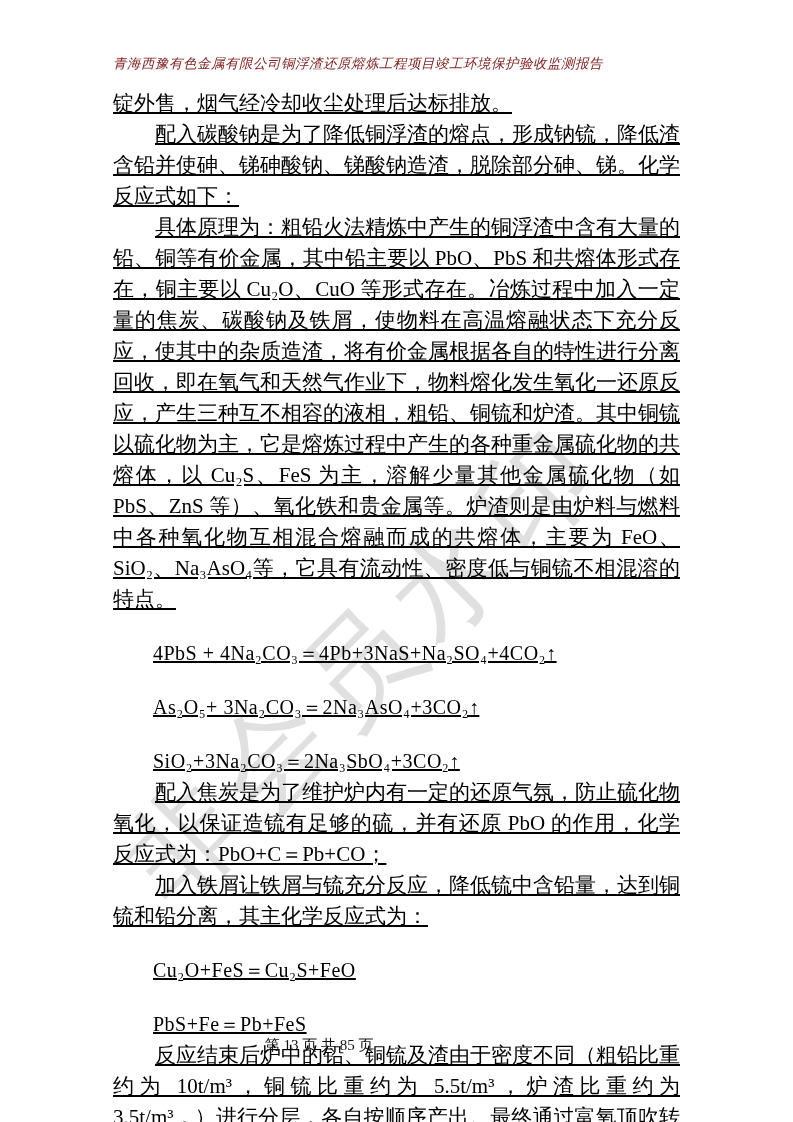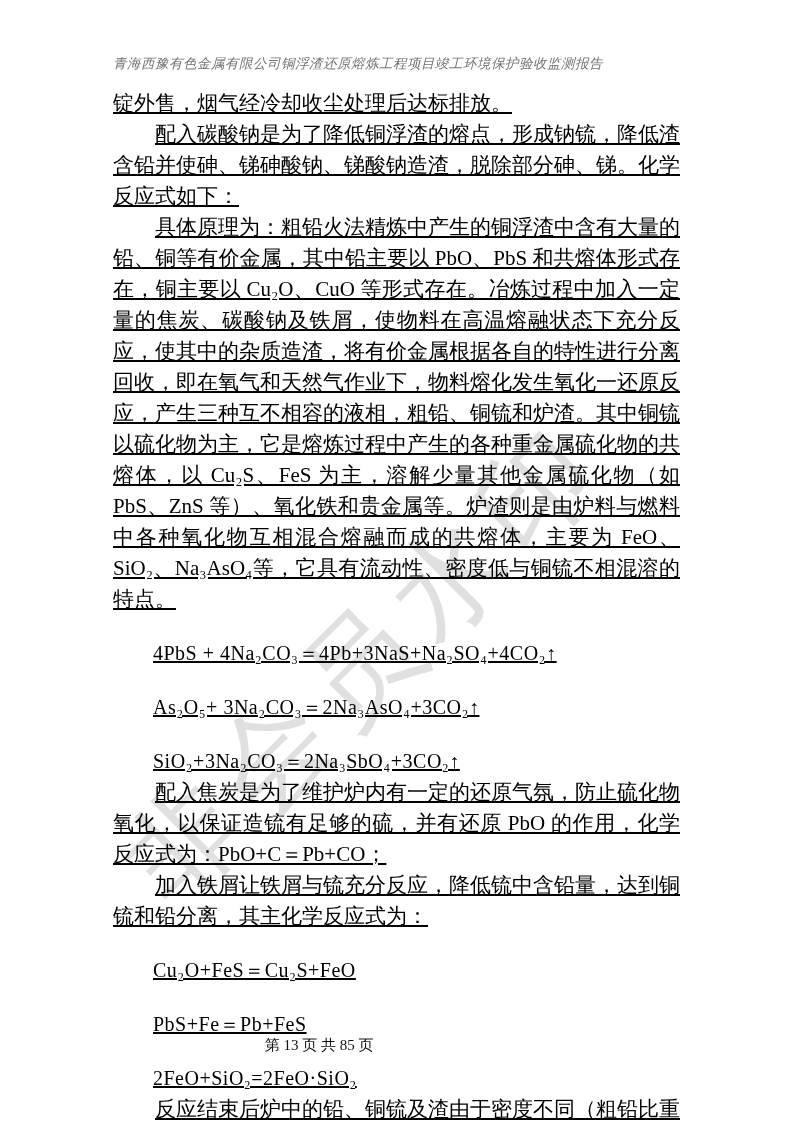--- a/index.html
+++ b/index.html
@@ -25,21 +25,21 @@
     z-index: 0;
     font-family: "Liberation Sans", "DejaVu Sans", sans-serif;
     user-select: none;
   }
   .doc-header {
     position: absolute;
     left: 113px; top: 55px;
     width: 567px;
     font-size: 13.5px;
     font-style: italic;
-    color: #737373;
+    color: #7f1d1d;
     letter-spacing: 0.5px;
     z-index: 1;
     white-space: nowrap;
   }
   .content {
     position: absolute;
     left: 113px; top: 88px;
     width: 567px;
     z-index: 1;
     font-size: 21px;
@@ -72,19 +72,18 @@
   <p class="noindent">锭外售，烟气经冷却收尘处理后达标排放。</p>
   <p class="body">配入碳酸钠是为了降低铜浮渣的熔点，形成钠锍，降低渣含铅并使砷、锑砷酸钠、锑酸钠造渣，脱除部分砷、锑。化学反应式如下：</p>
   <p class="body">具体原理为：粗铅火法精炼中产生的铜浮渣中含有大量的铅、铜等有价金属，其中铅主要以 PbO、PbS 和共熔体形式存在，铜主要以 Cu₂O、CuO 等形式存在。冶炼过程中加入一定量的焦炭、碳酸钠及铁屑，使物料在高温熔融状态下充分反应，使其中的杂质造渣，将有价金属根据各自的特性进行分离回收，即在氧气和天然气作业下，物料熔化发生氧化一还原反应，产生三种互不相容的液相，粗铅、铜锍和炉渣。其中铜锍以硫化物为主，它是熔炼过程中产生的各种重金属硫化物的共熔体，以 Cu₂S、FeS 为主，溶解少量其他金属硫化物（如 PbS、ZnS 等）、氧化铁和贵金属等。炉渣则是由炉料与燃料中各种氧化物互相混合熔融而成的共熔体，主要为 FeO、SiO₂、Na₃AsO₄等，它具有流动性、密度低与铜锍不相混溶的特点。</p>
   <p class="equation">4PbS + 4Na₂CO₃＝4Pb+3NaS+Na₂SO₄+4CO₂↑</p>
   <p class="equation">As₂O₅+ 3Na₂CO₃＝2Na₃AsO₄+3CO₂↑</p>
   <p class="equation">SiO₂+3Na₂CO₃＝2Na₃SbO₄+3CO₂↑</p>
   <p class="body">配入焦炭是为了维护炉内有一定的还原气氛，防止硫化物氧化，以保证造锍有足够的硫，并有还原 PbO 的作用，化学反应式为：PbO+C＝Pb+CO；</p>
   <p class="body">加入铁屑让铁屑与锍充分反应，降低锍中含铅量，达到铜锍和铅分离，其主化学反应式为：</p>
   <p class="equation">Cu₂O+FeS＝Cu₂S+FeO</p>
   <p class="equation">PbS+Fe＝Pb+FeS</p>
-  <p class="equation">2FeO+SiO₂=2FeO·SiO₂</p>
   <p class="body">反应结束后炉中的铅、铜锍及渣由于密度不同（粗铅比重约为 10t/m³，铜锍比重约为 5.5t/m³，炉渣比重约为 3.5t/m³，）进行分层，各自按顺序产出。最终通过富氧顶吹转炉，回收了渣中 94%以上的铅，产出的铜锍中铜的品味提高到 40%以上。</p>
   <p class="heading">3.10.2 冶炼工艺流程及产污环节</p>
 
 </div>
 
 <div class="footer">第 13 页 共 85 页</div>
 
 </body></html>

